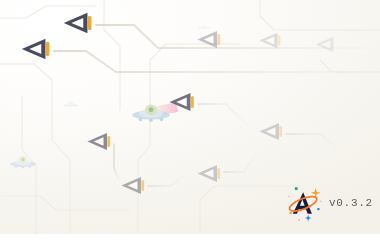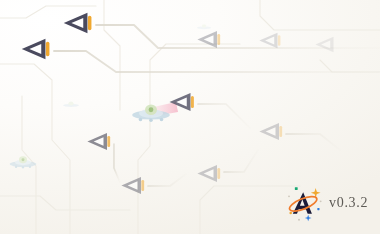--- a/index.html
+++ b/index.html
@@ -34,24 +34,24 @@
     display: flex;
     align-items: center;
     gap: 5px;
   }
   #logo-mark {
     position: relative;
     width: 40px;
     height: 40px;
   }
   #version-label {
-    font-size: 14px;
+    font-size: 11px;
     letter-spacing: 0.7px;
     color: #5d5a55;
-    font-family: Liberation Serif, serif;
+    font-family: Liberation Mono, monospace;
     white-space: nowrap;
   }
 </style>
 </head>
 <body>
 
 <div id="stage">
 
   <svg id="traces" viewBox="0 0 380 234" xmlns="http://www.w3.org/2000/svg">
     <g fill="none" stroke="#eeebe3" stroke-width="1.1" stroke-linecap="round" stroke-linejoin="round">

